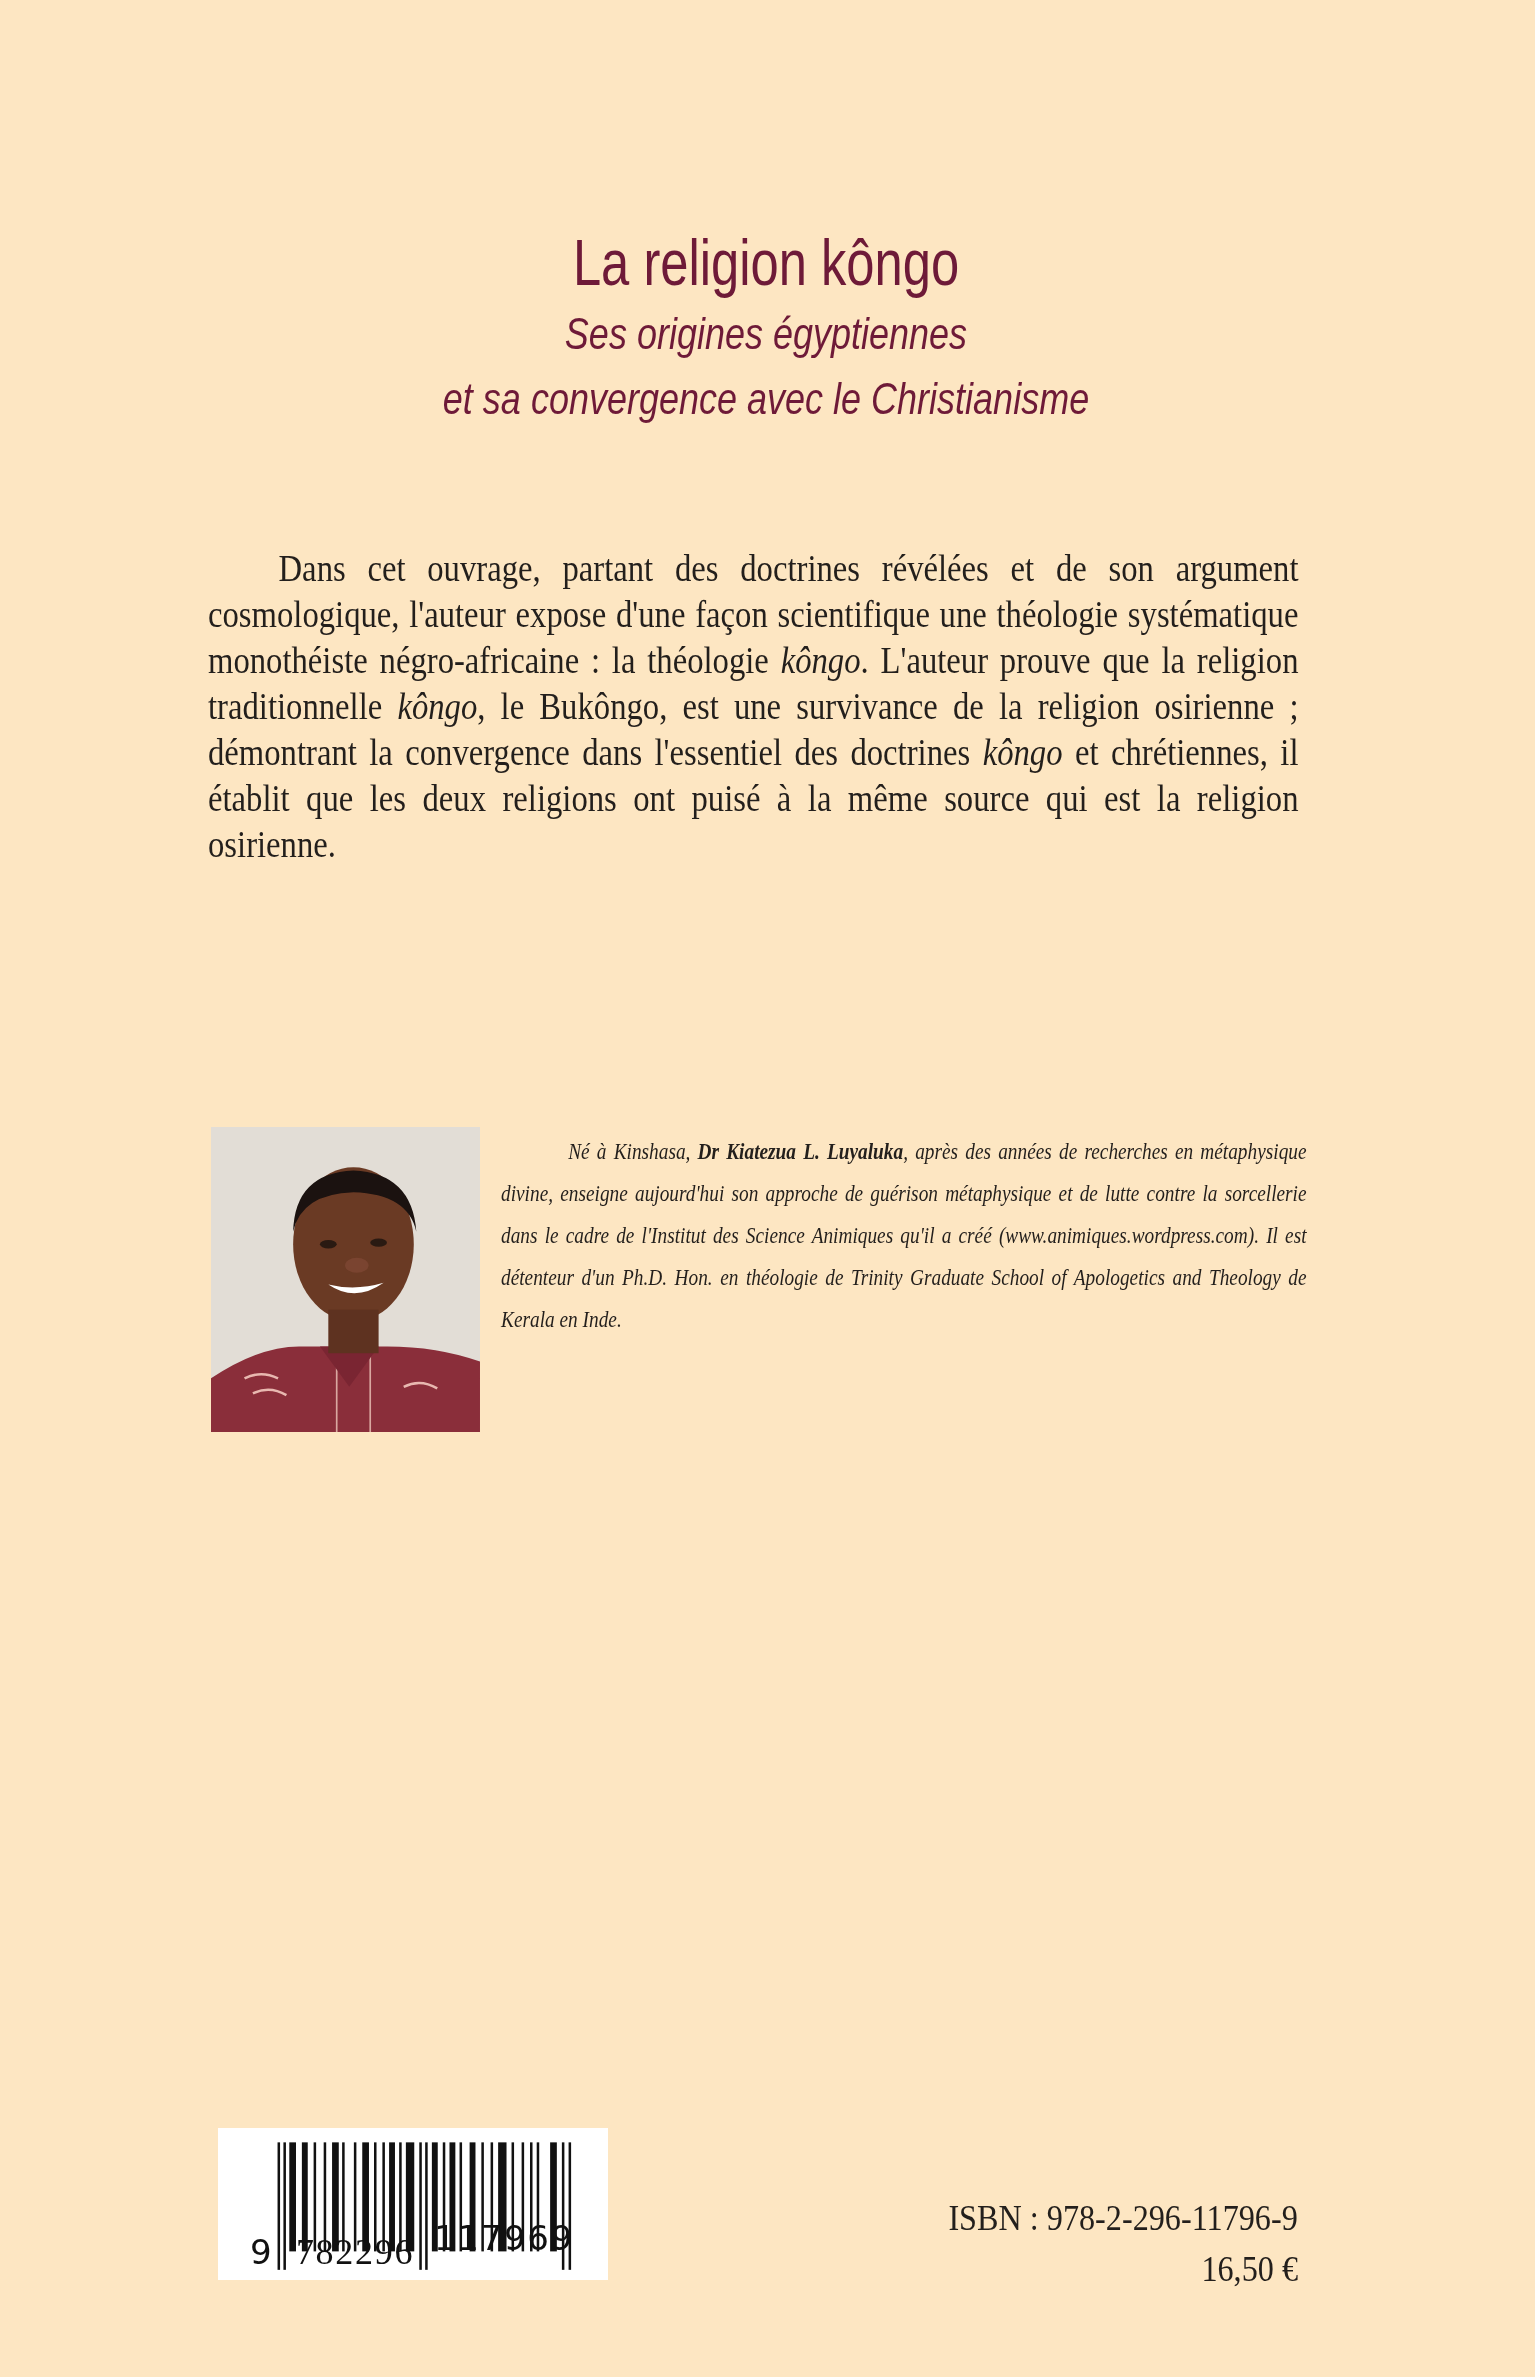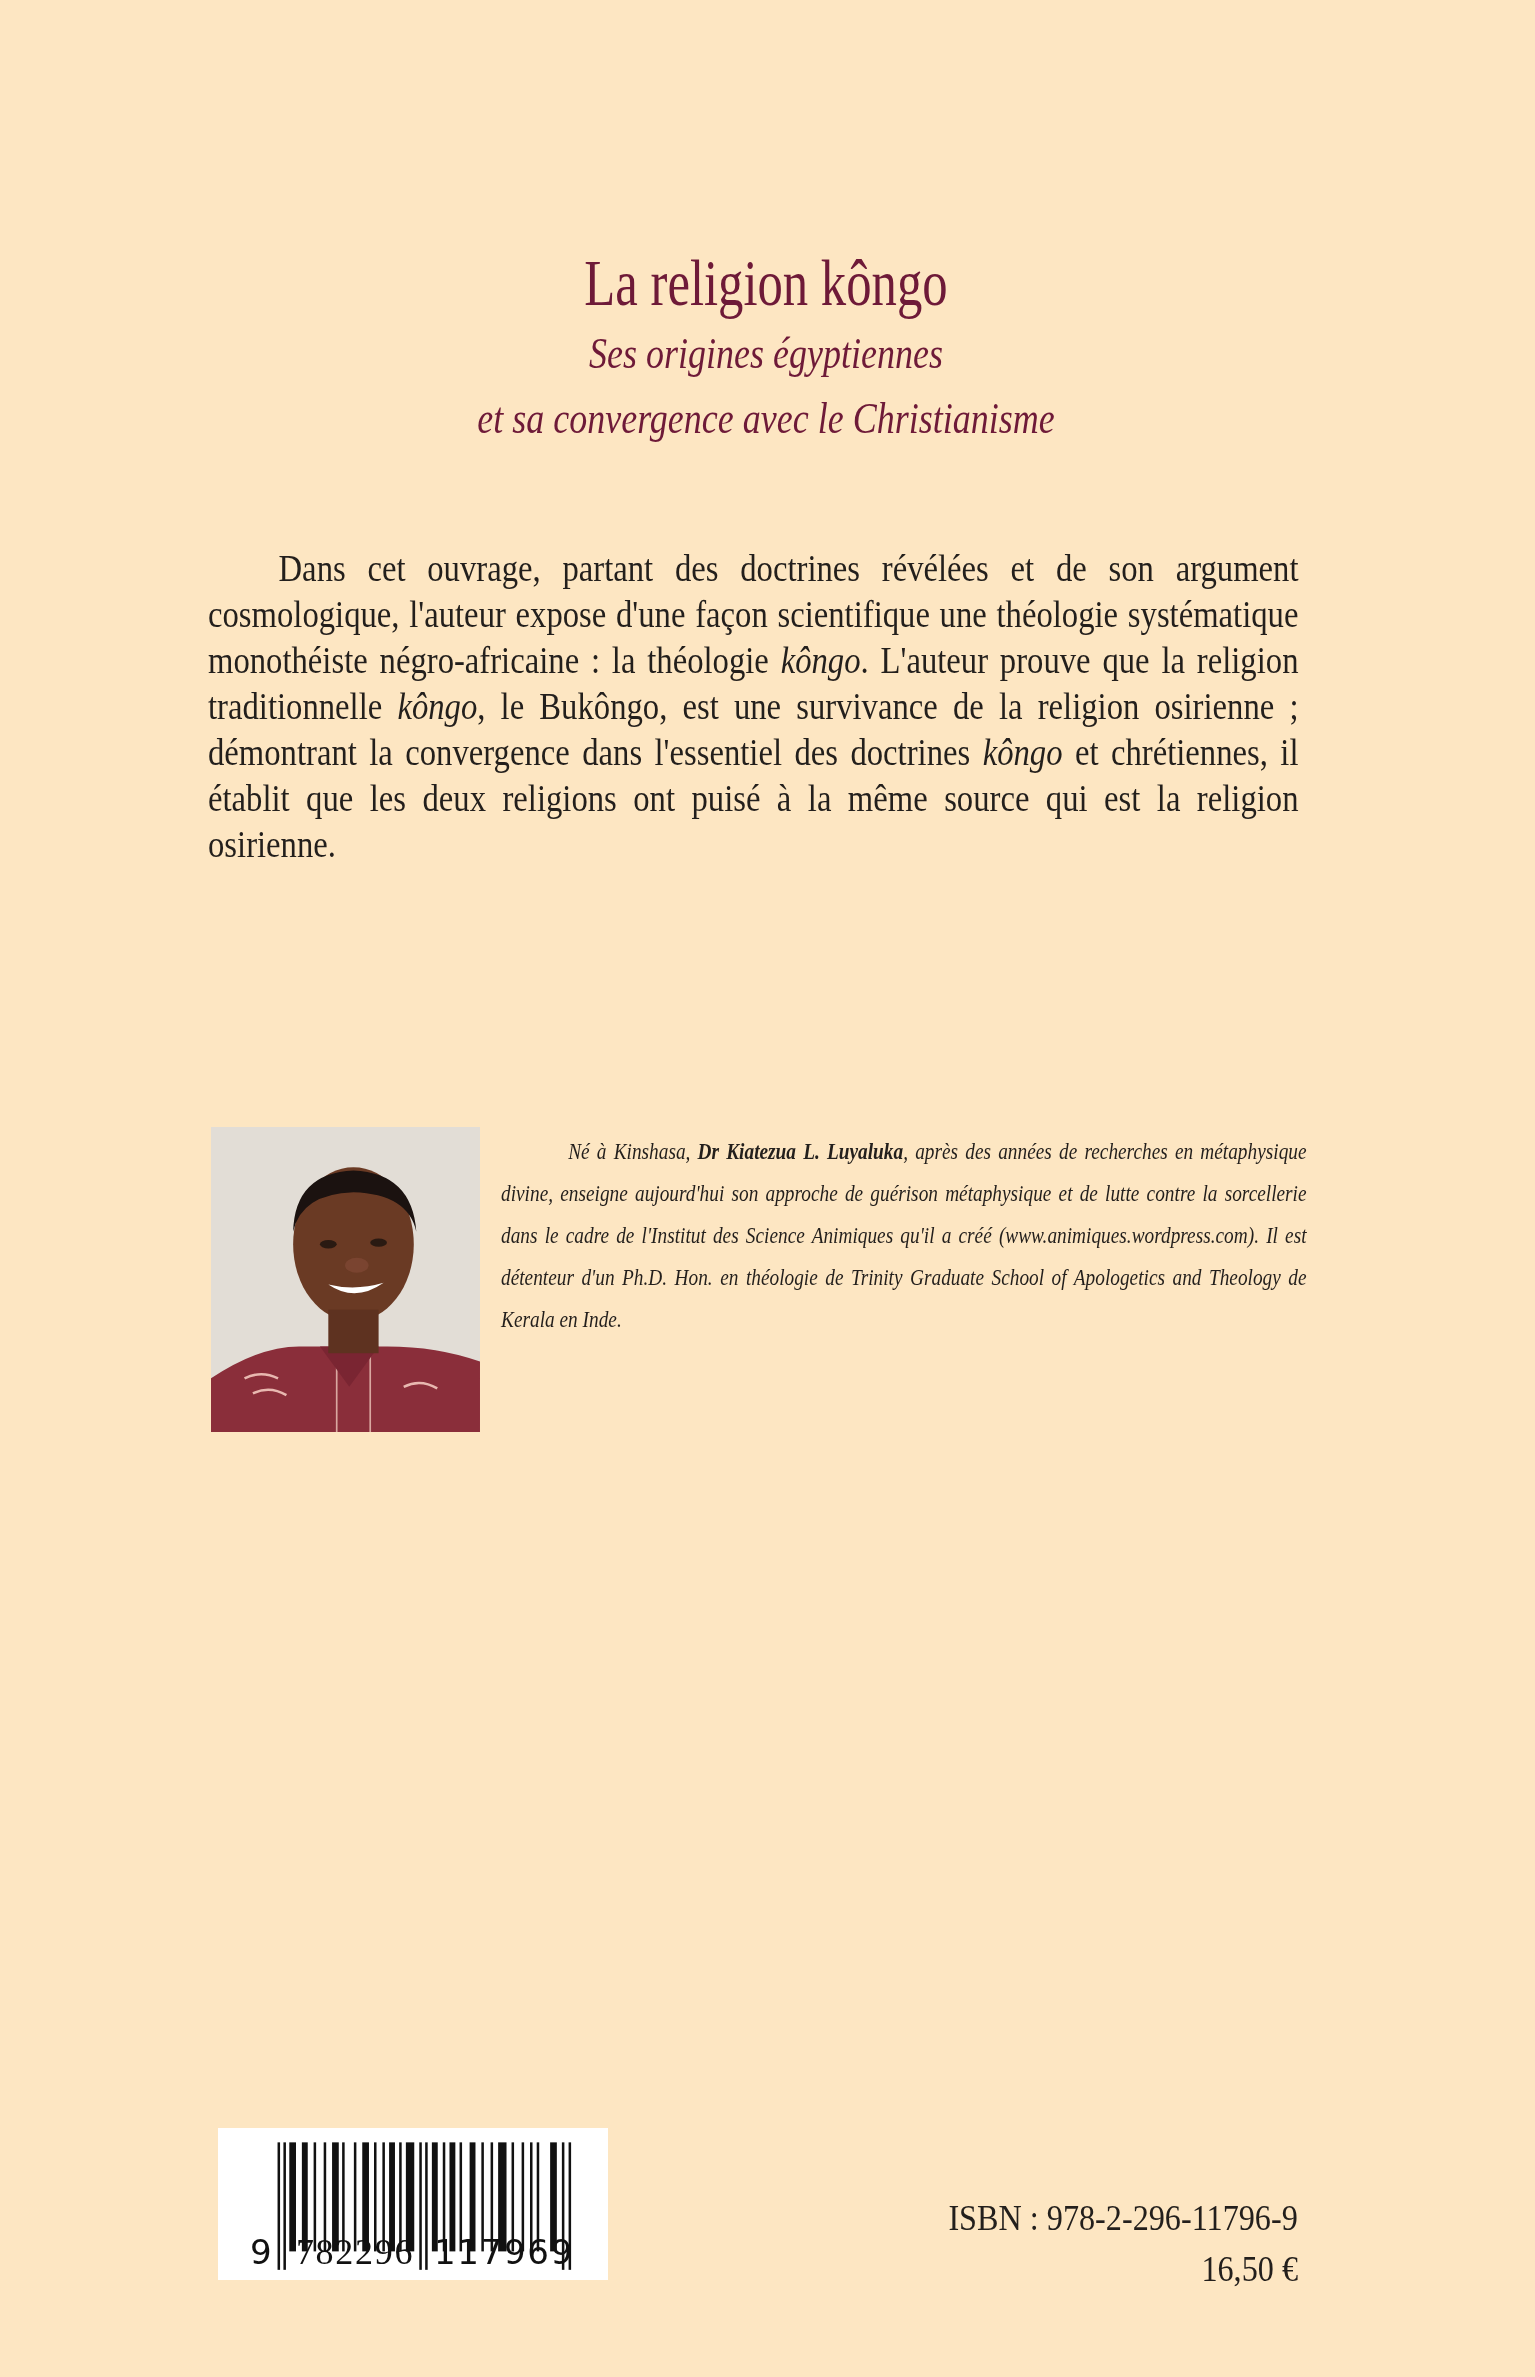--- a/index.html
+++ b/index.html
@@ -7,22 +7,21 @@
       width: 1535px; height: 2377px;
       background: #FDE6C2;
       position: relative;
       overflow: hidden;
       font-family: "Liberation Serif", serif;
       color: #231F1C;
     }
     .title-block {
       position: absolute; left: 0; top: 225px; width: 1532px;
       text-align: center; color: #6E1A38;
-      font-family: Liberation Serif, serif;
-      margin-top: 20px;
+      font-family: Liberation Sans, sans-serif;
     }
     .title {
       font-size: 65px; line-height: 76px;
       transform: scaleX(0.78); transform-origin: center;
       letter-spacing: 0px;
     }
     .subtitle {
       font-style: italic; font-size: 45px; line-height: 65px;
       transform: scaleX(0.80); transform-origin: center;
     }
@@ -136,18 +135,18 @@
       <rect x="362" y="17" width="3" height="130"></rect>
       <rect x="372" y="17" width="3" height="130"></rect>
       <rect x="380" y="17" width="3" height="130"></rect>
       <rect x="396" y="17" width="8" height="130"></rect>
       <rect x="410" y="17" width="3" height="152"></rect>
       <rect x="418" y="17" width="3" height="152"></rect>
     </g>
   </svg>
   <div style="position:absolute;left:32px;top:106px;font-family:'DejaVu Sans',sans-serif;font-size:34px;line-height:37px;color:#111;">9</div>
   <div style="position:absolute;left:75px;top:106px;width:124px;font-family:Liberation Serif, serif;font-size:36px;line-height:37px;color:#111;letter-spacing:1.7px;text-align:center;">782296</div>
-  <div style="position:absolute;left:216px;top:106px;width:126px;font-family:'DejaVu Sans',sans-serif;font-size:34px;line-height:37px;color:#111;letter-spacing:1.7px;">117969</div>
+  <div style="position:absolute;left:216px;top:92px;width:126px;font-family:'DejaVu Sans',sans-serif;font-size:34px;line-height:37px;color:#111;letter-spacing:1.7px;">117969</div>
 </div>
 
 <div class="isbn">ISBN : 978-2-296-11796-9</div>
 <div class="price">16,50 €</div>
 
 
 </body></html>

